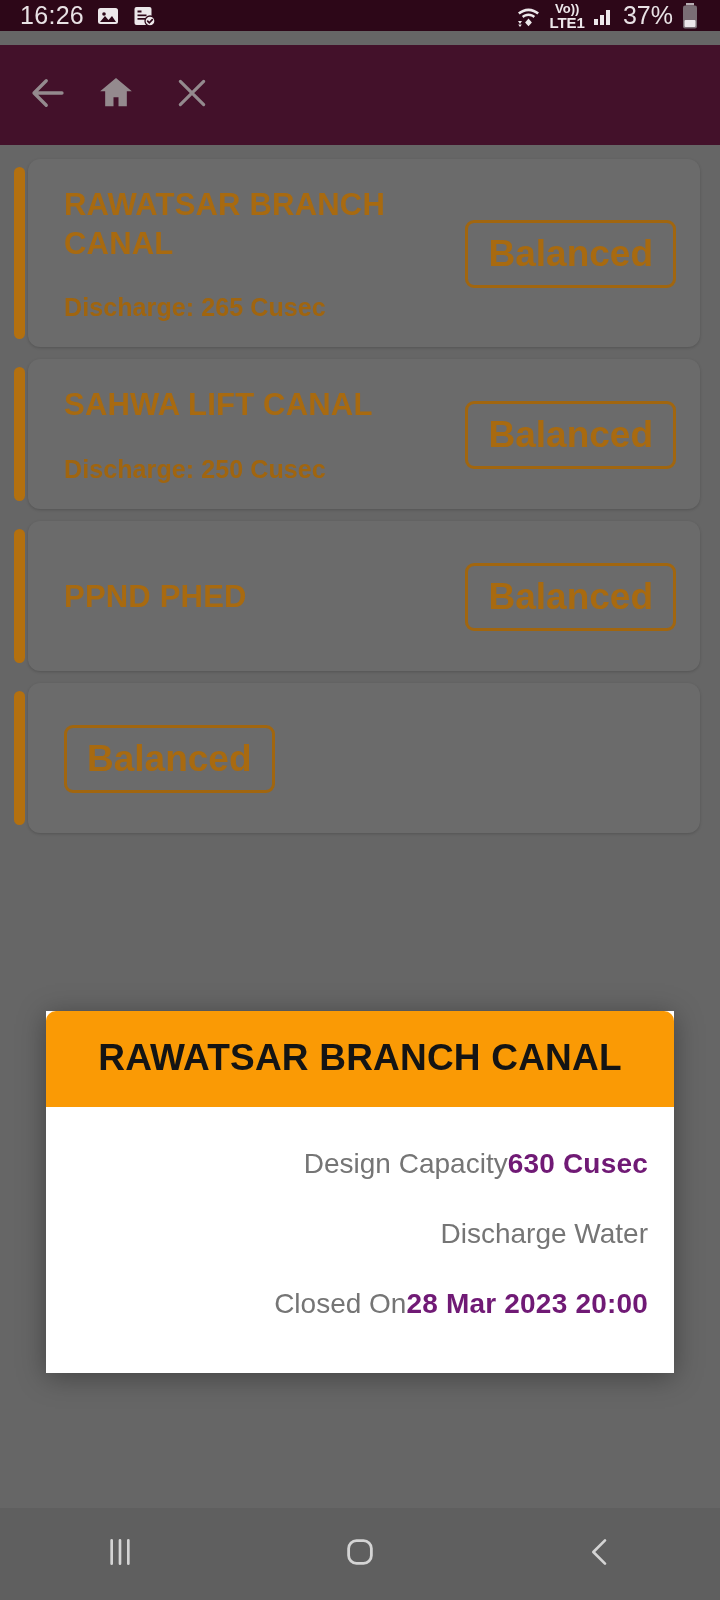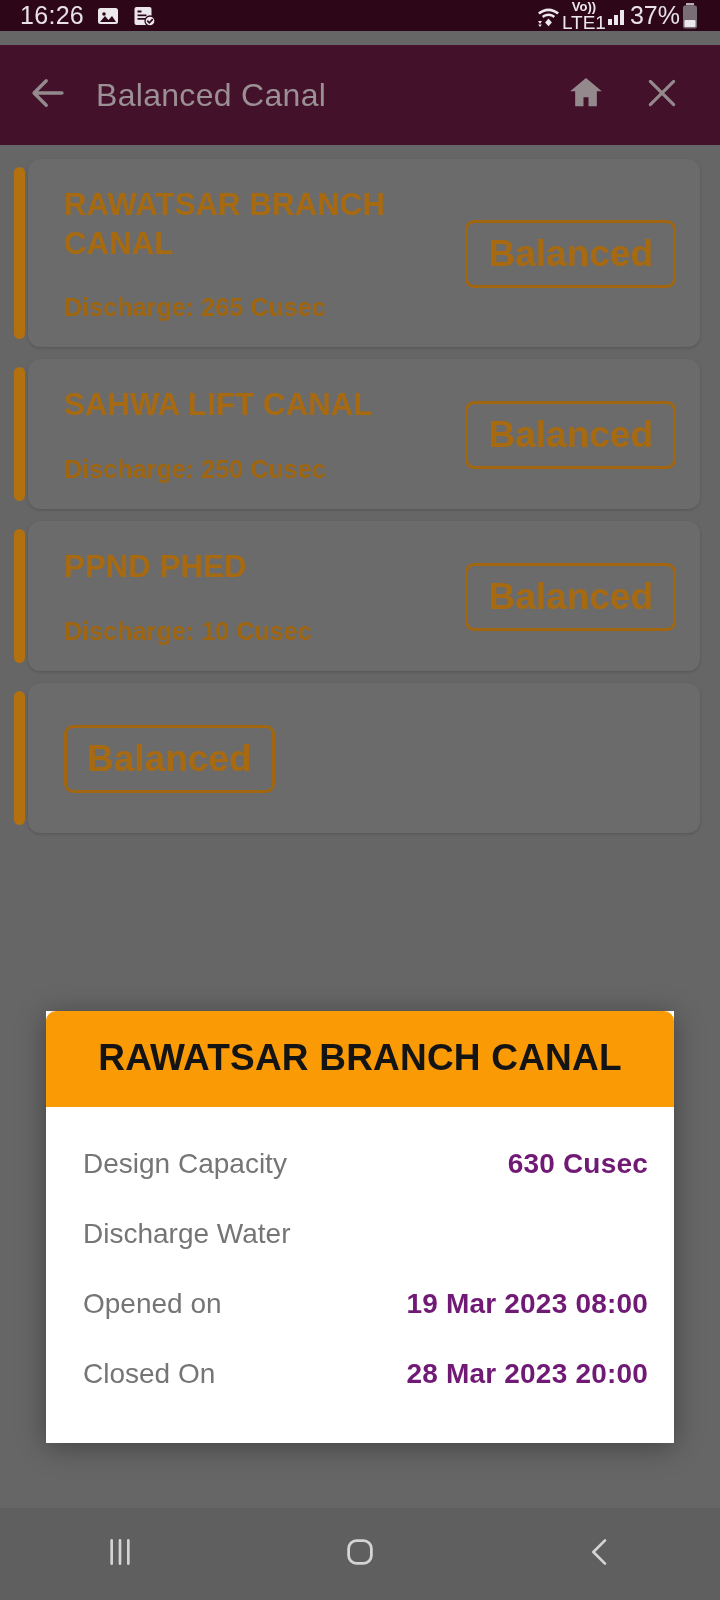--- a/index.html
+++ b/index.html
@@ -13,21 +13,21 @@
 
   
   .status-bar{
     position:absolute; top:0; left:0; width:720px; height:31px;
     background:#2d0718;
     display:flex; align-items:center; justify-content:space-between;
     padding:0 20px;
   }
   .status-left{ display:flex; align-items:center; gap:12px; }
   .status-time{ color:#e8e2e5; font-size:25px; font-weight:400; letter-spacing:0.3px;}
-  .status-right{ display:flex; align-items:center; }
+  .status-right{ display:flex; align-items:center; gap:7px; }
   .sb-icon{ display:inline-flex; align-items:center; }
   .battery-pct{ color:#e8e2e5; font-size:25px; font-weight:400; }
 
   
   .app-bar{
     position:absolute; top:45px; left:0; width:720px; height:100px;
     background:#43112a;
     display:flex; align-items:center;
   }
   .appbar-back{ width:96px; display:flex; justify-content:center; align-items:center; }
@@ -86,23 +86,22 @@
     background:#fa9a05;
     border-top-left-radius:10px; border-top-right-radius:10px;
     padding:26px 0 28px 0;
     text-align:center;
   }
   .dialog-title{
     color:#141414; font-size:37px; font-weight:700; letter-spacing:0.2px;
   }
   .dialog-body{ padding:22px 26px 34px 26px; background:#fff; }
   .row{
-    display:flex; align-items:baseline; justify-content:space-between;
+    display:flex; align-items:baseline; justify-content:flex-end;
     padding:19px 0;
-    margin-left:11px;
   }
   .row-label{ color:#757575; font-size:28px; font-weight:400; }
   .row-value{ color:#701a75; font-size:28px; font-weight:700; letter-spacing:0.2px;}
 
   
   .nav-bar{
     position:absolute; left:0; bottom:0; width:720px; height:92px;
     background:#5f5f5f;
     display:flex; align-items:center; justify-content:space-around;
   }
@@ -137,21 +136,21 @@
       <svg width="27" height="24" viewBox="0 0 27 24">
           <path d="M13.5 7.2c3.4 0 6.5 1.3 8.8 3.4l1.7-2C21.2 6 17.5 4.4 13.5 4.4S5.8 6 3 8.6l1.7 2c2.3-2.1 5.4-3.4 8.8-3.4z" fill="#ece7ea"></path>
           <path d="M13.5 12c1.9 0 3.6.7 4.9 1.9l1.7-2C18.4 10.3 16 9.4 13.5 9.4S8.6 10.3 6.9 11.9l1.7 2c1.3-1.2 3-1.9 4.9-1.9z" fill="#ece7ea"></path>
           <path d="M13.5 14.5l3.4 3.9-3.4 3.9-3.4-3.9z" fill="#ece7ea"></path>
           <path d="M3 17l2 3 2-3z" fill="#ece7ea"></path>
           <path d="M3.2 20.6h3.6l-1.8 2.4z" fill="#ece7ea"></path>
         </svg>
     </span>
     <span class="sb-icon" style="flex-direction:column;line-height:1;">
       <span style="color:#ece7ea;font-size:13px;font-weight:700;">Vo))</span>
-      <span style="color:#ece7ea;font-size:19px;font-weight:400;">LTE1</span>
+      <span style="color:#ece7ea;font-size:15px;font-weight:700;">LTE1</span>
     </span>
     <span class="sb-icon">
       <svg width="24" height="24" viewBox="0 0 24 24">
           <rect x="2" y="15" width="4" height="6" fill="#ece7ea"></rect>
           <rect x="8" y="11" width="4" height="10" fill="#ece7ea"></rect>
           <rect x="14" y="6" width="4" height="15" fill="#ece7ea"></rect>
         </svg>
     </span>
     <span class="battery-pct">37%</span>
     <span class="sb-icon">
@@ -165,21 +164,20 @@
 </div>
 
 <div class="app-bar">
   <div class="appbar-back">
     <span>
       <svg width="42" height="42" viewBox="0 0 24 24">
           <path d="M20 12H5M11 5l-7 7 7 7" stroke="#948a8e" stroke-width="1.9" fill="none" stroke-linecap="round" stroke-linejoin="round"></path>
         </svg>
     </span>
   </div>
-  <div class="appbar-title">Balanced Canal</div>
   <div class="appbar-actions">
     <span>
       <span>
         <svg width="40" height="40" viewBox="0 0 24 24">
             <path d="M12 3L2.5 11h3v9h5v-5.5h3V20h5v-9h3z" fill="#948a8e"></path>
           </svg>
       </span>
     </span>
     <span>
       <span>
@@ -215,21 +213,20 @@
       </div>
       <div class="chip">Balanced</div>
     </div>
   </div>
 
   <div class="card-wrap">
     <div class="accent"></div>
     <div class="card">
       <div class="card-main">
         <div class="card-title">PPND PHED</div>
-        <div class="card-sub">Discharge: 10 Cusec</div>
       </div>
       <div class="chip">Balanced</div>
     </div>
   </div>
 
   <div class="card-wrap">
     <div class="accent"></div>
     <div class="card">
       <div class="chip">Balanced</div>
     </div>
@@ -244,24 +241,20 @@
   </div>
   <div class="dialog-body">
     <div class="row">
       <span class="row-label">Design Capacity</span>
       <span class="row-value">630 Cusec</span>
     </div>
     <div class="row">
       <span class="row-label">Discharge Water</span>
     </div>
     <div class="row">
-      <span class="row-label">Opened on</span>
-      <span class="row-value">19 Mar 2023 08:00</span>
-    </div>
-    <div class="row">
       <span class="row-label">Closed On</span>
       <span class="row-value">28 Mar 2023 20:00</span>
     </div>
   </div>
 </div>
 
 <div class="nav-bar">
   <div class="nav-btn">
     <span>
       <svg width="40" height="40" viewBox="0 0 24 24">

